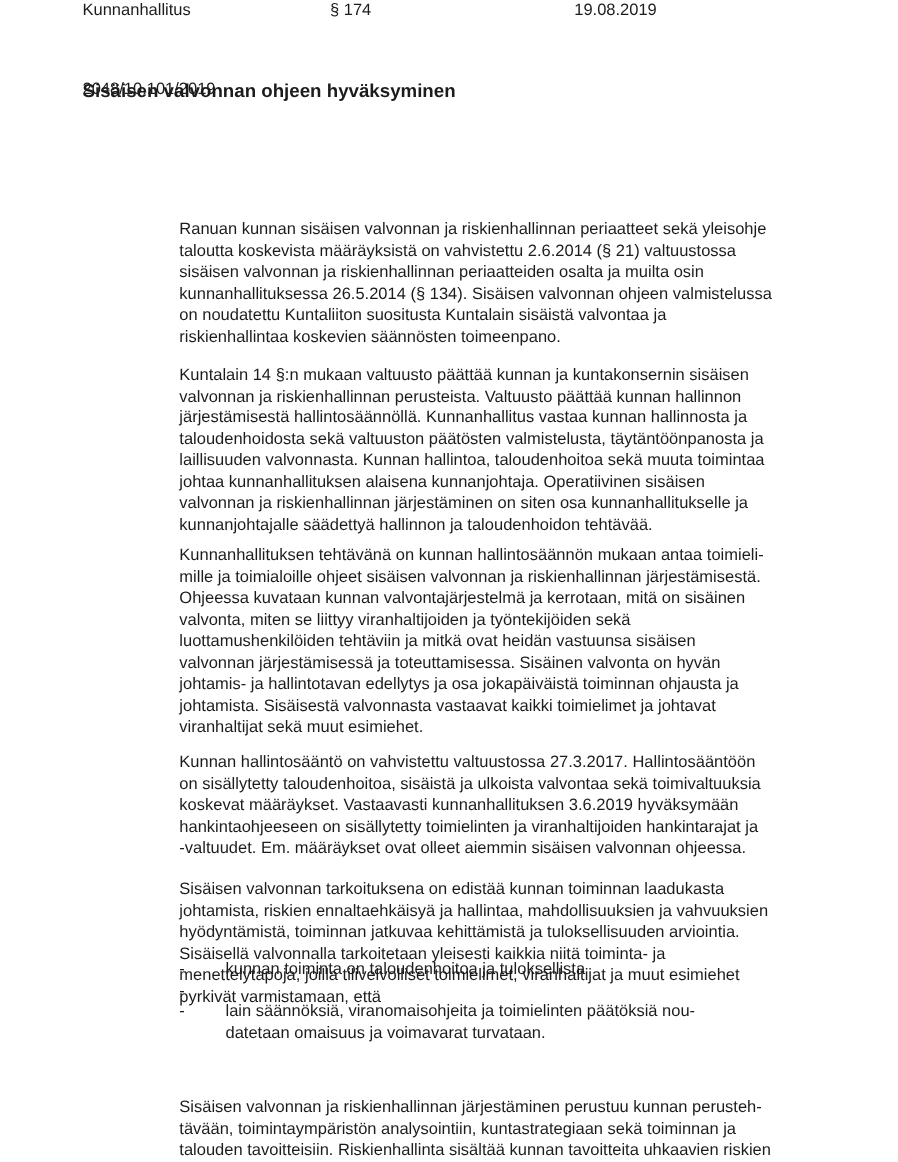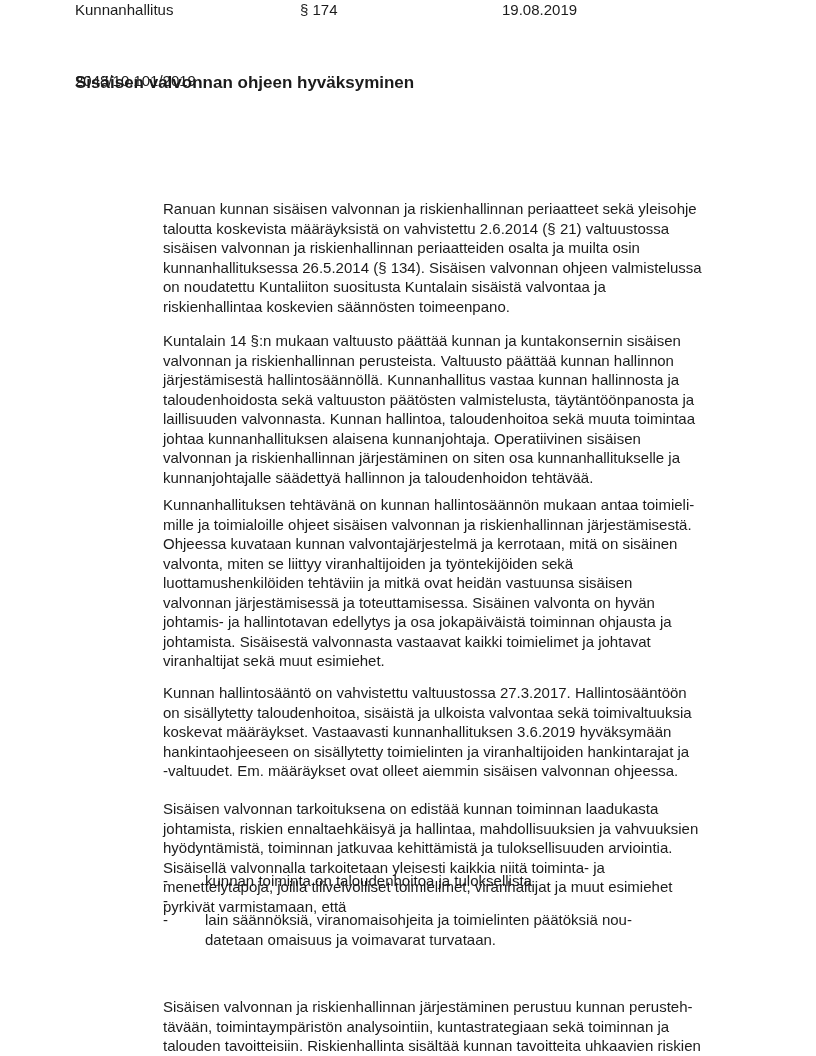--- a/index.html
+++ b/index.html
@@ -14,21 +14,21 @@
     height: 1056px;
     background: #ffffff;
     overflow: hidden;
     font-size: 15px;
     line-height: 19.5px;
   }
   .abs { position: absolute; }
   .doc-header-item { top: 0; white-space: nowrap; }
   .header-org  { left: 75px; }
   .header-sect { left: 300px; }
-  .header-date { left: 502px; }
+  .header-date { left: 522px; }
   .doc-title {
     left: 75px;
     top: 32px;
     font-size: 17px;
     font-weight: bold;
     line-height: 22px;
     white-space: nowrap;
     margin-top: 40px;
   }
   .case-number { left: 75px; top: 71px; white-space: nowrap; }

